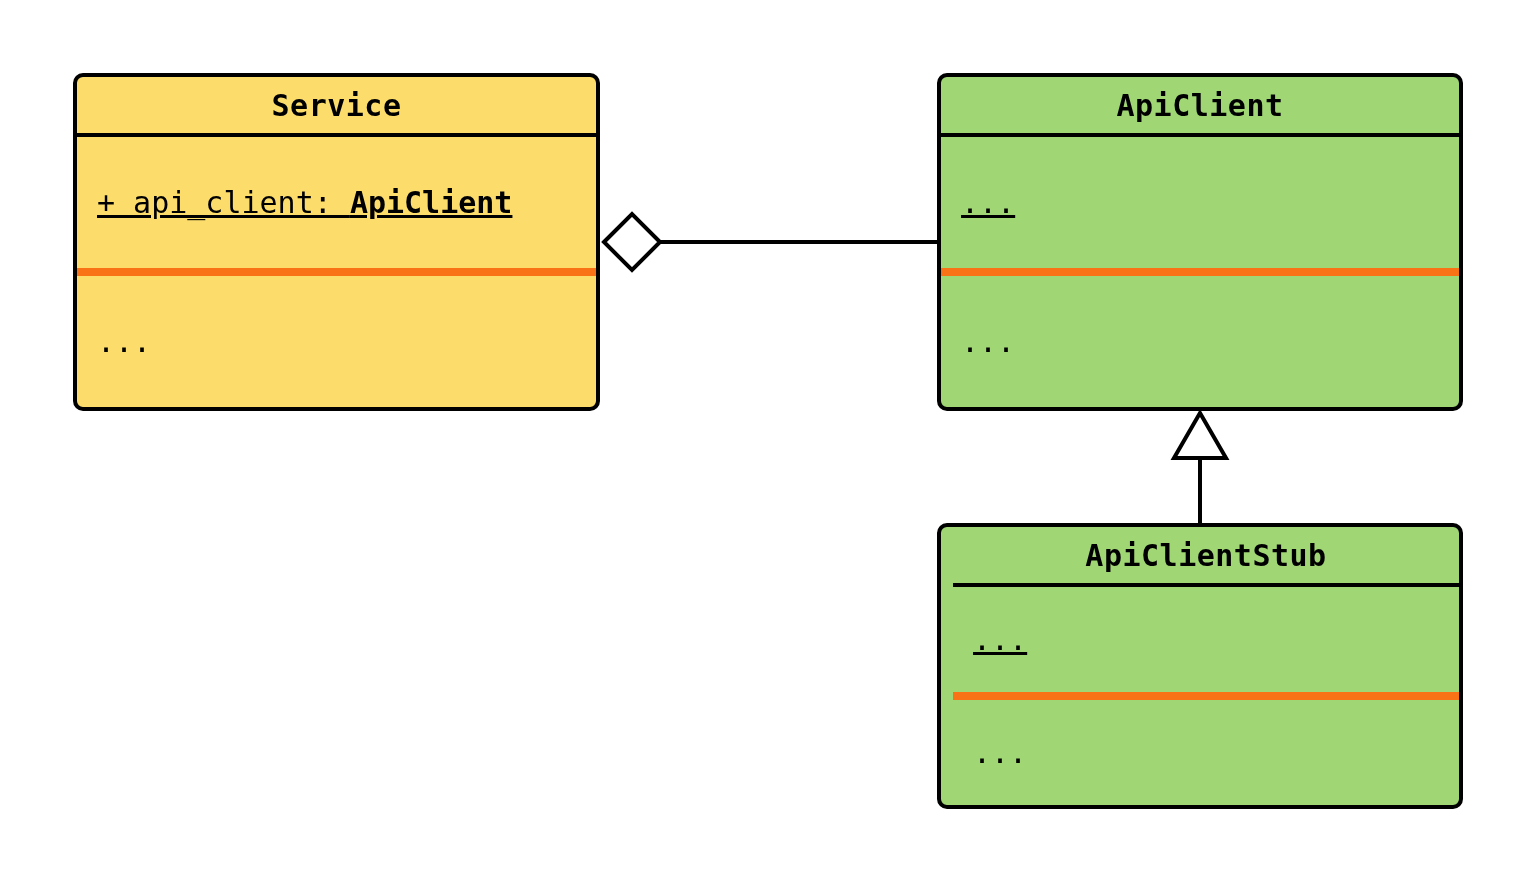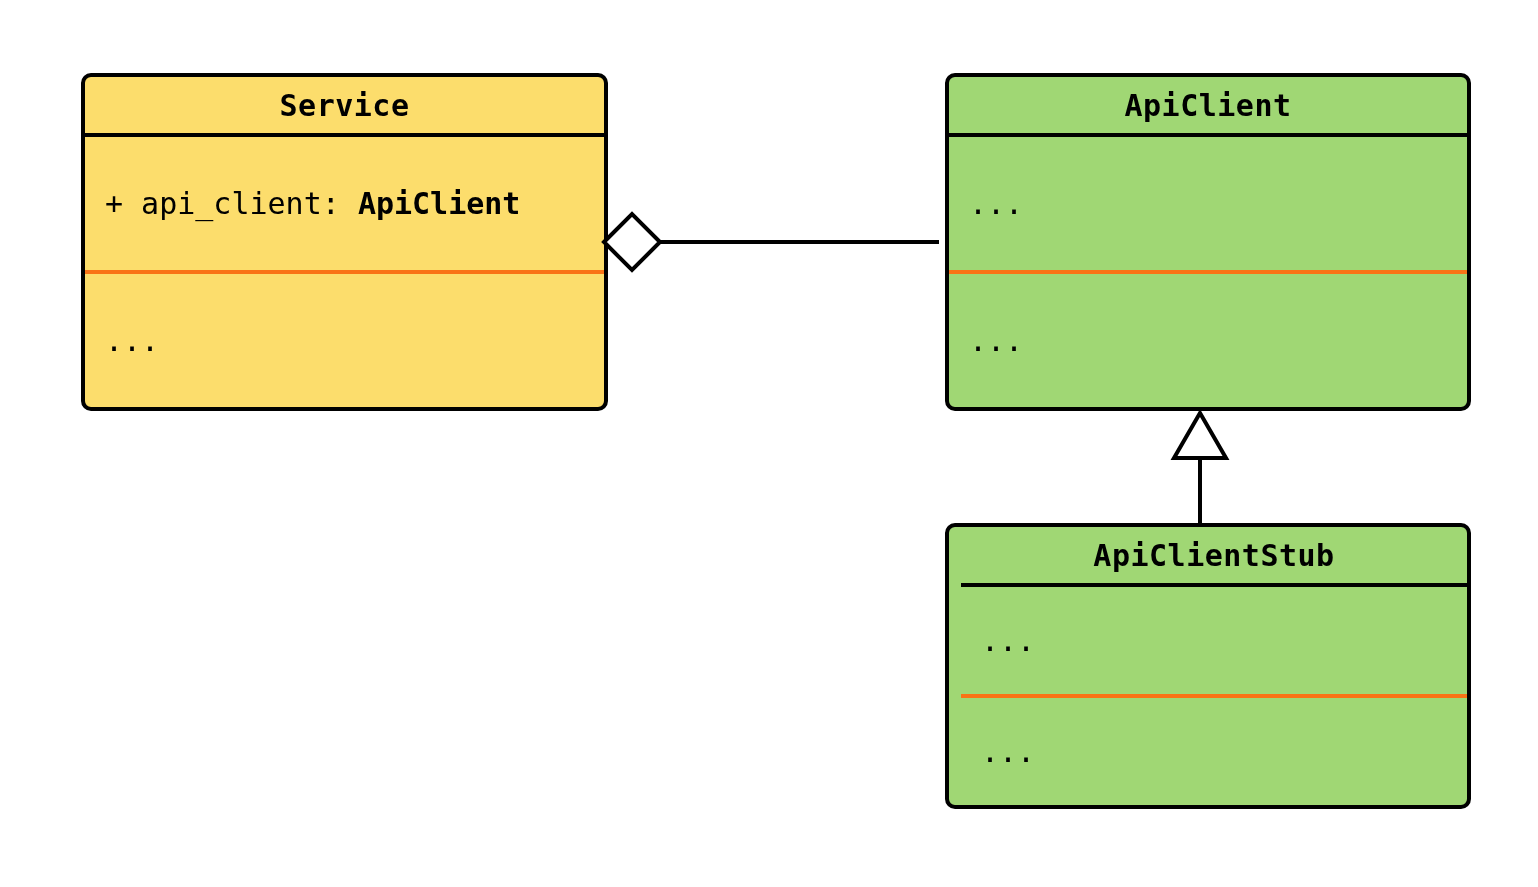--- a/index.html
+++ b/index.html
@@ -18,42 +18,41 @@
     width: 1538px; height: 887px;
     pointer-events: none;
   }
   .uml-class {
     position: absolute;
     border: 4px solid #000;
     border-radius: 10px;
     display: flex;
     flex-direction: column;
     font-size: 30px;
-    margin-left: 8px;
   }
   .uml-class.service   { left: 73px;  top: 73px;  width: 527px; height: 338px; }
   .uml-class.apiclient { left: 937px; top: 73px;  width: 526px; height: 338px; }
   .uml-class.stub      { left: 937px; top: 523px; width: 526px; height: 286px; }
   .uml-title {
     height: 60px;
     flex: 0 0 60px;
     border-bottom: 4px solid #000;
     display: flex;
     align-items: center;
     justify-content: center;
     font-weight: bold;
     letter-spacing: 0.5px;
   }
   .uml-section {
     flex: 1 1 0;
     display: flex;
     align-items: center;
     padding-left: 20px;
   }
-  .uml-section.with-divider { border-bottom: 4px solid #f97316; }
+  .uml-section.with-divider { border-bottom: 8px solid #f97316; text-decoration: underline; }
   .type-bold { font-weight: bold; }
 </style>
 </head>
 <body>
 
 <div class="canvas" style="background-color: rgb(255, 255, 255);">
 
   <div class="uml-class service" style="background-color: rgb(252, 221, 108); border-color: rgb(0, 0, 0);">
     <div class="uml-title">Service</div>
     <div class="uml-section with-divider">

